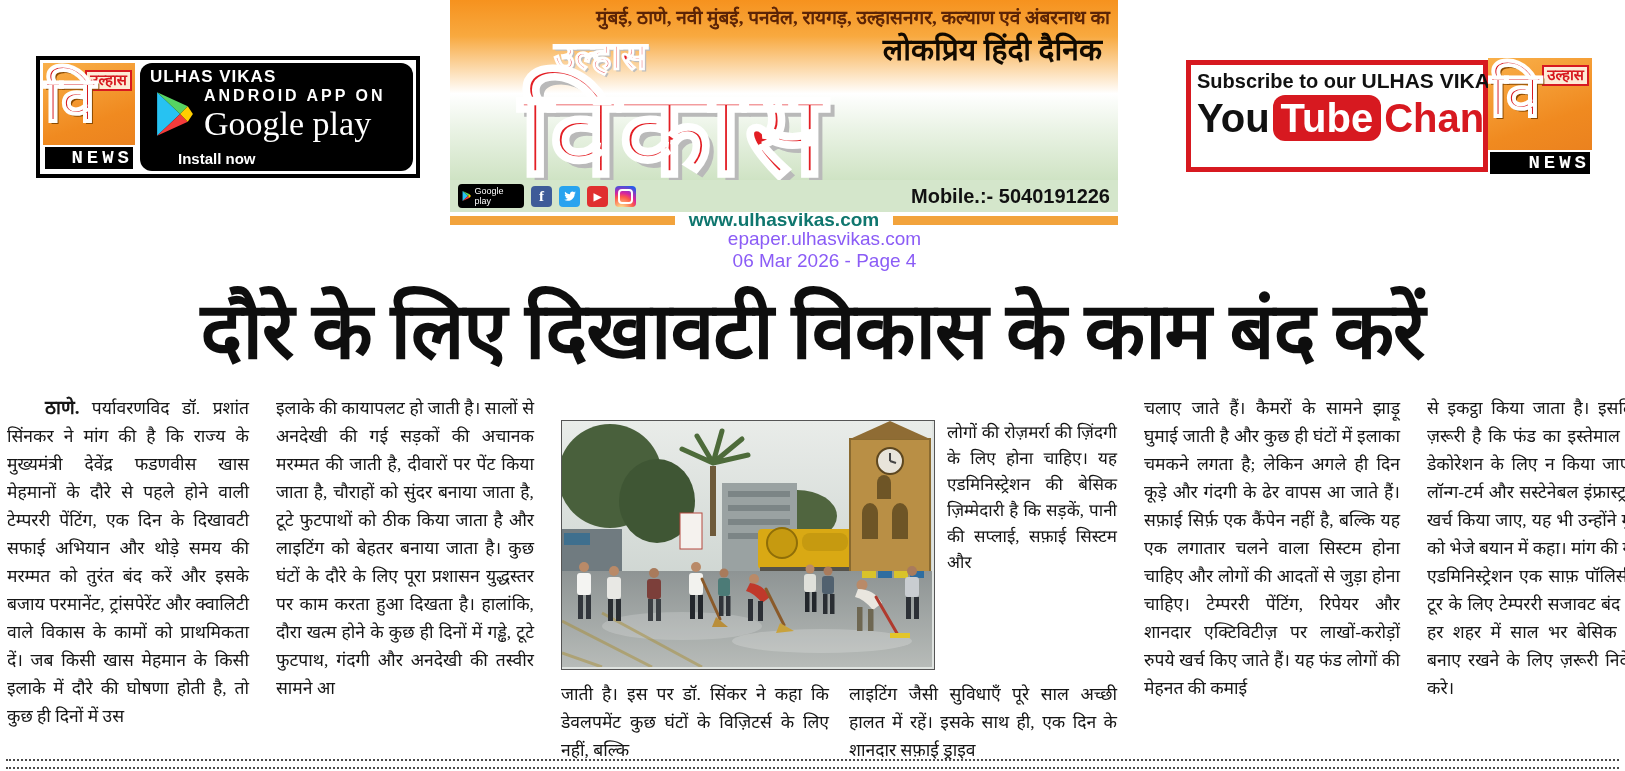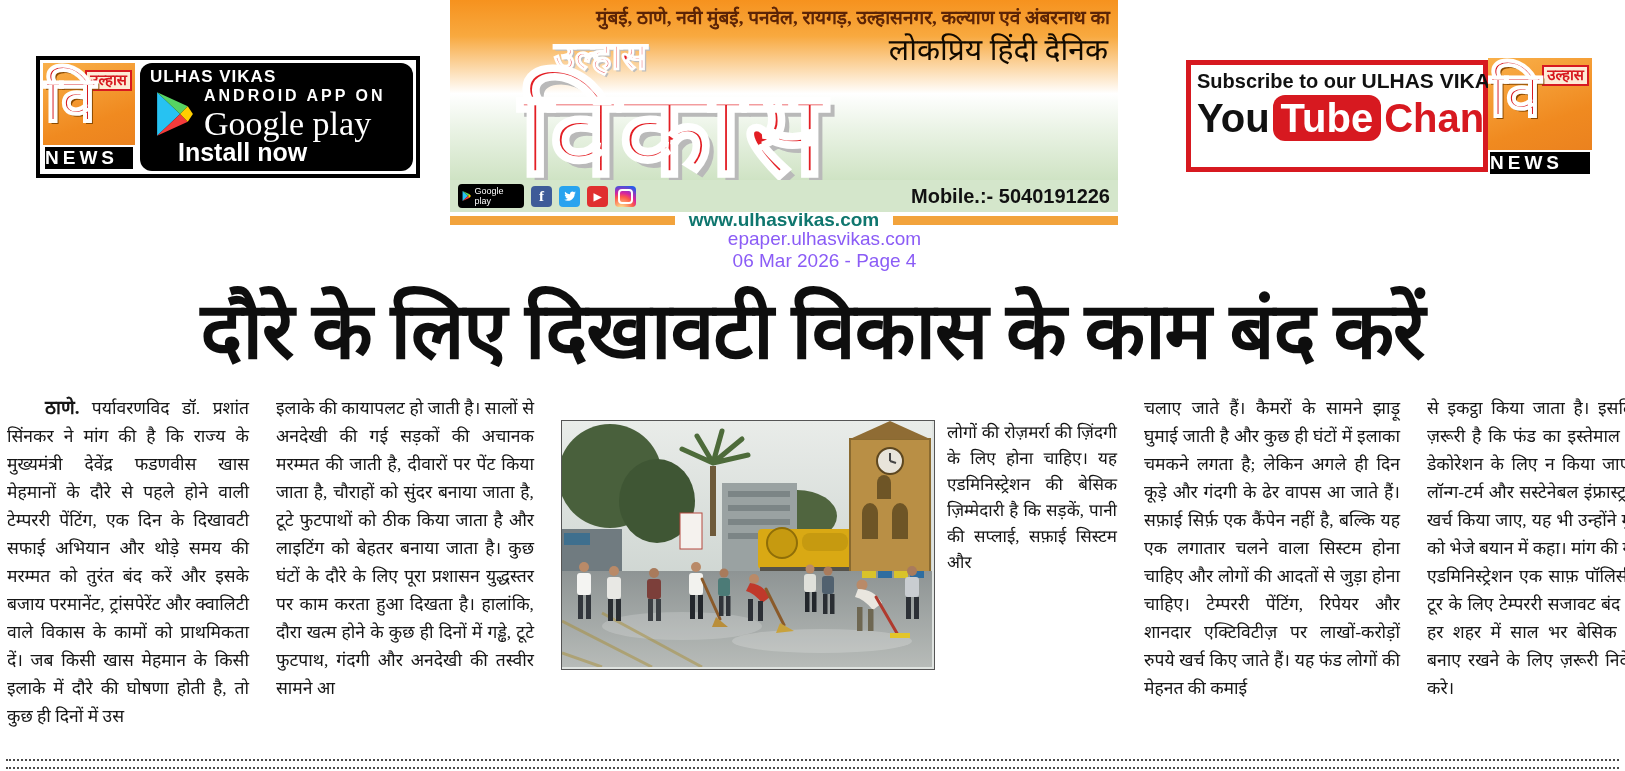--- a/index.html
+++ b/index.html
@@ -8,35 +8,35 @@
 
   
   .left-badge{position:absolute;left:36px;top:56px;width:384px;height:122px;
     background:#000;padding:4px;box-sizing:border-box;display:flex;}
   .lb-inner{flex:1;display:flex;background:#fff;padding:3px;box-sizing:border-box;}
   .uv-logo{width:92px;position:relative;background:linear-gradient(160deg,#f9b04a 0%,#f08a20 55%,#e87d1e 100%);flex:none;}
   .uv-logo .brand-box{position:absolute;top:7px;right:3px;color:#d71920;font-weight:800;font-size:15px;
     border:2px solid #d71920;background:rgba(255,255,255,.8);line-height:17px;padding:0 3px;}
   .uv-logo .big-vi{position:absolute;left:2px;top:6px;font-size:62px;line-height:62px;font-weight:900;color:#d71920;
     -webkit-text-stroke:2px #fff;text-shadow:2px 2px 0 #8a4a00;}
-  .uv-logo .news-bar{position:absolute;left:0;right:0;bottom:0;background:#000;color:#fff;text-align:left;
-    font-family:Liberation Sans, sans-serif;font-weight:800;font-size:19px;letter-spacing:4px;border:2px solid #fff;}
+  .uv-logo .news-bar{position:absolute;left:0;right:0;bottom:0;background:#000;color:#fff;text-align:right;
+    font-family:Liberation Mono, monospace;font-weight:800;font-size:19px;letter-spacing:4px;border:2px solid #fff;}
   .app-box{flex:1;background:#000;border-radius:12px;margin-left:5px;position:relative;color:#fff;
     font-family:"Liberation Sans",sans-serif;}
   .app-box .uv-title{position:absolute;left:10px;top:4px;font-size:17px;font-weight:800;letter-spacing:1px;}
   .app-box .play-tri{position:absolute;left:14px;top:28px;}
   .app-box .android-on{position:absolute;left:64px;top:24px;font-size:16px;font-weight:700;letter-spacing:3px;}
   .app-box .gplay{position:absolute;left:64px;top:42px;font-size:34px;font-family:"Liberation Serif",serif;}
-  .app-box .install{position:absolute;left:38px;bottom:4px;font-size:25px;font-weight:800;}
+  .app-box .install{position:absolute;left:38px;bottom:4px;font-size:15px;font-weight:800;}
 
   
   .masthead{position:absolute;left:450px;top:0;width:668px;height:180px;
     background:linear-gradient(180deg,#f6921e 0%,#f8a93f 20%,#ffffff 52%,#eaf3e5 72%,#cfe3c4 100%);}
   .masthead .regions{position:absolute;top:4px;right:8px;font-size:19px;font-weight:700;color:#5c2406;white-space:nowrap;}
-  .masthead .tagline{position:absolute;top:28px;right:10px;font-size:30px;font-weight:400;color:#120a00;}
+  .masthead .tagline{position:absolute;top:28px;right:16px;font-size:30px;font-weight:700;color:#120a00;}
   .masthead .brand-top{position:absolute;left:104px;top:28px;font-size:38px;font-weight:900;color:#e31e24;
     -webkit-text-stroke:1.5px #fff;text-shadow:2px 2px 0 #bdbdbd;}
   .masthead .brand{position:absolute;left:70px;bottom:-14px;font-size:118px;line-height:118px;font-weight:900;color:#e31e24;
     -webkit-text-stroke:4px #fff;text-shadow:6px 6px 0 #b9b9b9;letter-spacing:4px;}
 
   
   .social-strip{position:absolute;left:450px;top:180px;width:668px;height:32px;background:#d4e6cb;
     display:flex;align-items:center;gap:7px;padding:0 8px;box-sizing:border-box;font-family:"Liberation Sans",sans-serif;}
   .mini-badge{width:66px;height:24px;background:#000;border-radius:4px;color:#fff;display:flex;align-items:center;gap:3px;
     font-size:9px;padding:0 4px;box-sizing:border-box;flex:none;}
@@ -316,20 +316,24 @@
                   <circle cx="350" cy="150" r="5" fill="#a97b5c"></circle>
                   <rect x="343" y="156" width="14" height="20" rx="3" fill="#c9cdd1"></rect>
                   <rect x="344" y="176" width="5" height="22" fill="#2c3036"></rect>
                   <rect x="352" y="176" width="5" height="22" fill="#2c3036"></rect>
                 </g>
             </g>
           </svg>
         </div>
         <div class="side-text">लोगों की रोज़मर्रा की ज़िंदगी के लिए होना चाहिए। यह एडमिनिस्ट्रेशन की बेसिक ज़िम्मेदारी है कि सड़कें, पानी की सप्लाई, सफ़ाई सिस्टम और</div>
       </div>
+      <div class="caption-row">
+        <div class="cap">जाती है। इस पर डॉ. सिंकर ने कहा कि डेवलपमेंट कुछ घंटों के विज़िटर्स के लिए नहीं, बल्कि</div>
+        <div class="cap">लाइटिंग जैसी सुविधाएँ पूरे साल अच्छी हालत में रहें। इसके साथ ही, एक दिन के शानदार सफ़ाई ड्राइव</div>
+      </div>
     </div>
 
     <div class="col">चलाए जाते हैं। कैमरों के सामने झाड़ू घुमाई जाती है और कुछ ही घंटों में इलाका चमकने लगता है; लेकिन अगले ही दिन कूड़े और गंदगी के ढेर वापस आ जाते हैं। सफ़ाई सिर्फ़ एक कैंपेन नहीं है, बल्कि यह एक लगातार चलने वाला सिस्टम होना चाहिए और लोगों की आदतों से जुड़ा होना चाहिए। टेम्पररी पेंटिंग, रिपेयर और शानदार एक्टिविटीज़ पर लाखों-करोड़ों रुपये खर्च किए जाते हैं। यह फंड लोगों की मेहनत की कमाई</div>
 
     <div class="col">से इकट्ठा किया जाता है। इसलिए, यह ज़रूरी है कि फंड का इस्तेमाल शॉर्ट-टर्म डेकोरेशन के लिए न किया जाए, बल्कि लॉन्ग-टर्म और सस्टेनेबल इंफ्रास्ट्रक्चर पर खर्च किया जाए, यह भी उन्होंने मुख्यमंत्री को भेजे बयान में कहा। मांग की गई है कि एडमिनिस्ट्रेशन एक साफ़ पॉलिसी बनाए, टूर के लिए टेम्पररी सजावट बंद करे और हर शहर में साल भर बेसिक सुविधाएं बनाए रखने के लिए ज़रूरी निर्देश जारी करे।</div>
 
   </div>
 
   <div class="page-bottom"></div>
 

